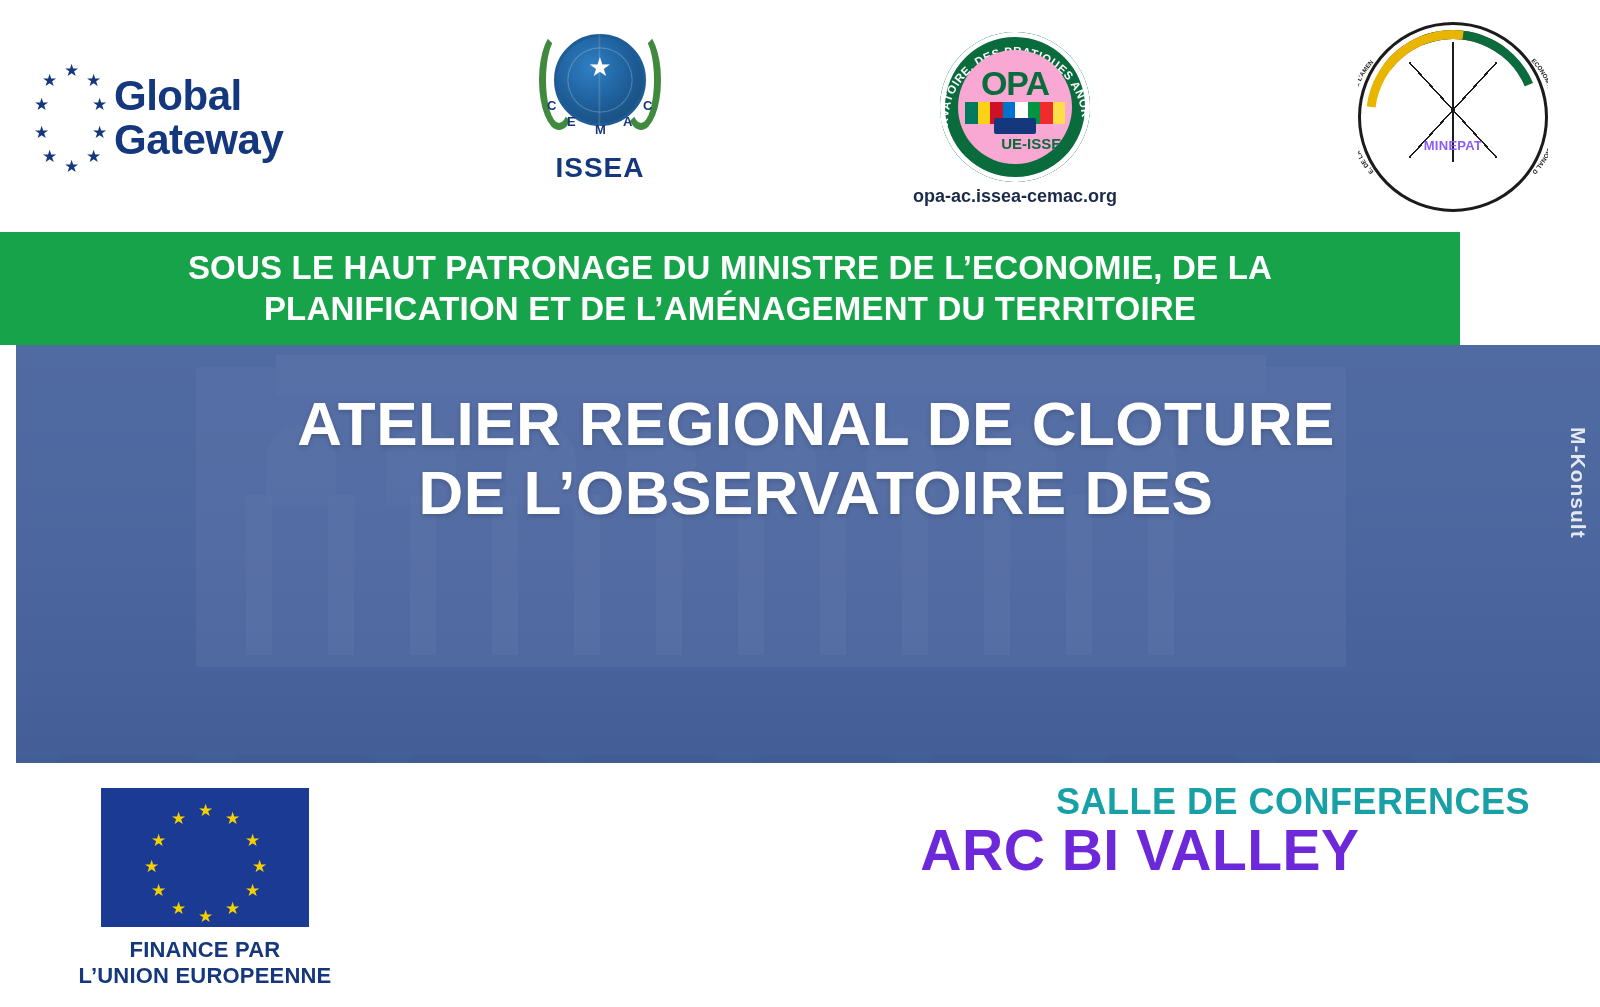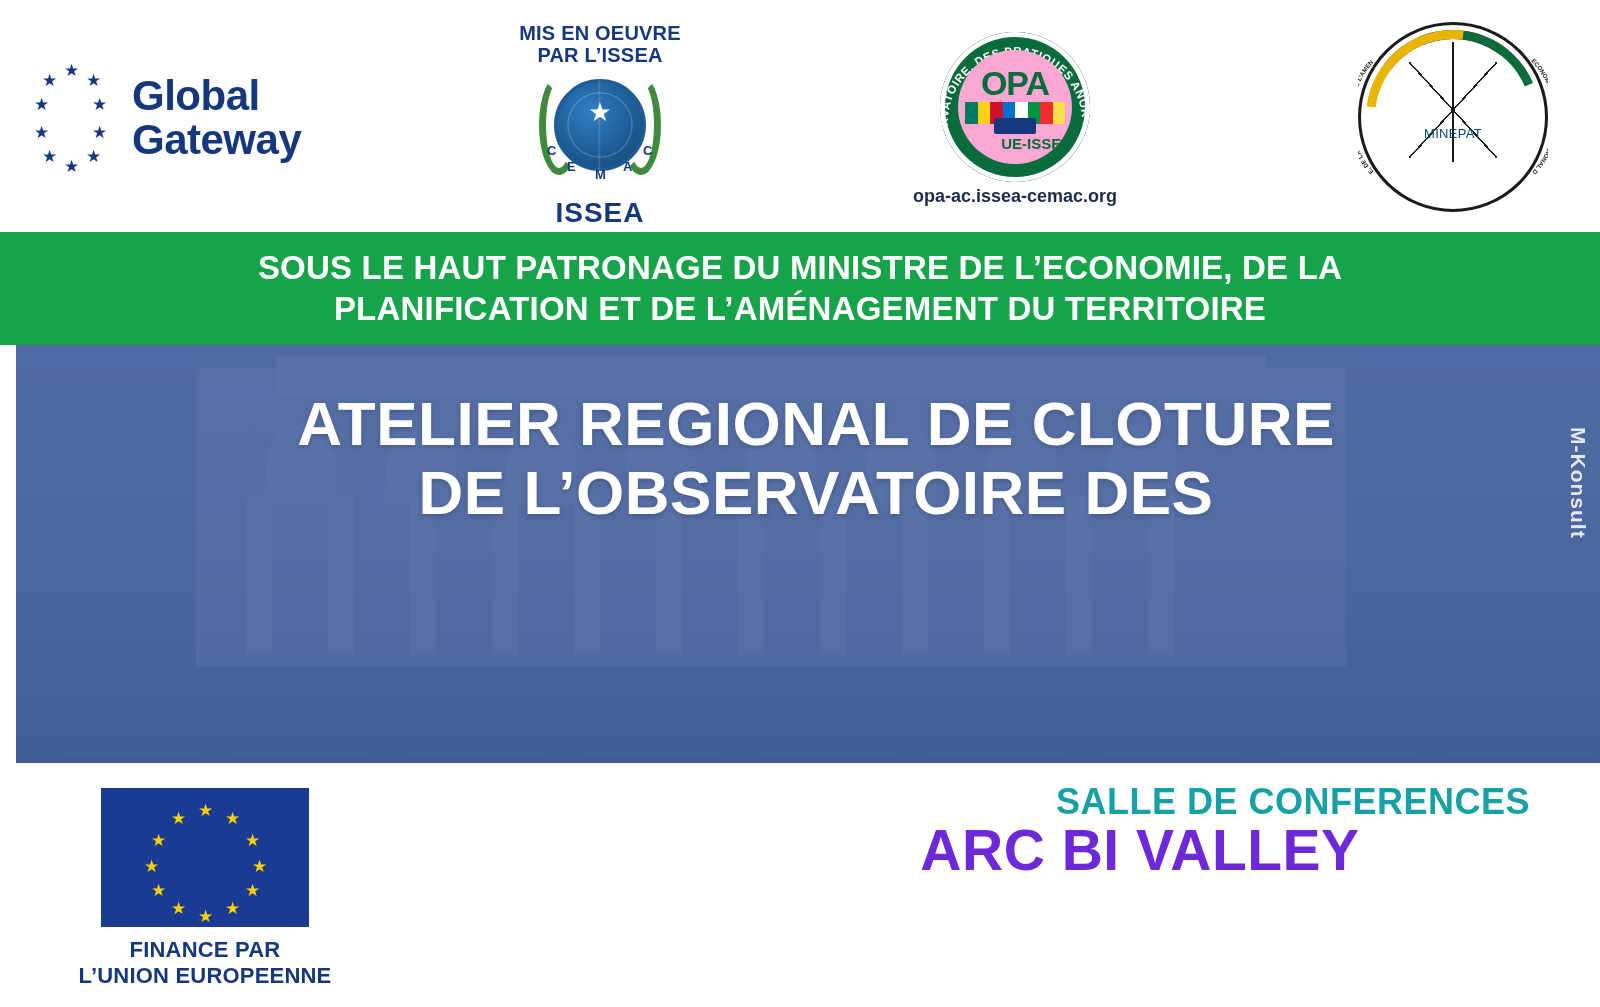--- a/index.html
+++ b/index.html
@@ -17,21 +17,21 @@
     display: flex; align-items: center;
   }
 
   
   .gg-wrap { position: absolute; left: 34px; top: 62px; display: flex; align-items: center; }
   .gg-stars { position: relative; width: 78px; height: 112px; }
   .gg-star {
     position: absolute; color: #14377d; font-size: 17px; line-height: 1;
   }
   .gg-text {
-    margin-left: 20px; color: #14377d; font-weight: bold; font-size: 42px;
+    margin-left: 2px; color: #14377d; font-weight: bold; font-size: 42px;
     line-height: 1.05; letter-spacing: -0.5px;
   }
 
   
   .issea-wrap { position: absolute; left: 500px; top: 22px; width: 200px; text-align: center; }
   .issea-top {
     color: #14377d; font-weight: bold; font-size: 20px; line-height: 1.12;
     letter-spacing: 0.2px;
   }
   .issea-logo {
@@ -146,30 +146,30 @@
     border-bottom-color: transparent;
   }
   .minepat-tri:before {
     content: ""; position: absolute; left: -44px; top: 0;
     width: 88px; height: 96px;
     background:
       linear-gradient(to bottom right, transparent 49.4%, #1b1b1b 49.4%, #1b1b1b 50.6%, transparent 50.6%),
       linear-gradient(to bottom left, transparent 49.4%, #1b1b1b 49.4%, #1b1b1b 50.6%, transparent 50.6%);
   }
   .minepat-label {
-    position: absolute; left: 50%; top: 104px; transform: translateX(-50%);
-    font-weight: normal; font-size: 13px; color: #0c4a6e; letter-spacing: .3px;
+    position: absolute; left: 50%; top: 116px; transform: translateX(-50%);
+    font-weight: bold; font-size: 13px; color: #8b5cf6; letter-spacing: .3px;
   }
   .minepat-circtext {
     position: absolute; left: 0; top: 0; width: 190px; height: 190px;
   }
 
   
   .green-band {
-    position: absolute; top: 232px; left: 0; width: 1600px; height: 113px;
+    position: absolute; top: 232px; left: 0; width: 1460px; height: 113px;
     background: #16a34a;
     display: flex; align-items: center; justify-content: center;
   }
   .green-band-text {
     color: #ffffff; font-weight: bold; font-size: 33px; line-height: 1.22;
     text-align: center; letter-spacing: .2px; padding: 0 60px;
   }
 
   
   .hero {
@@ -259,24 +259,20 @@
       <span class="gg-star" style="left:52px; top:86px;">★</span>
       <span class="gg-star" style="left:30px; top:96px;">★</span>
     </div>
     <div class="gg-text">
       <div>Global</div>
       <div>Gateway</div>
     </div>
   </div>
 
   <div class="issea-wrap">
-    <div class="issea-top">
-      <div>MIS EN OEUVRE</div>
-      <div>PAR L’ISSEA</div>
-    </div>
     <div class="issea-logo">
       <div class="issea-wreath-l"></div>
       <div class="issea-wreath-r"></div>
       <div class="issea-circle"></div>
       <div class="issea-globe-lines"></div>
       <div class="issea-star">★</div>
       <div class="cemac-letters">
         <span style="left:22px; top:4px;">C</span>
         <span style="left:42px; top:20px;">E</span>
         <span style="left:70px; top:28px;">M</span>

